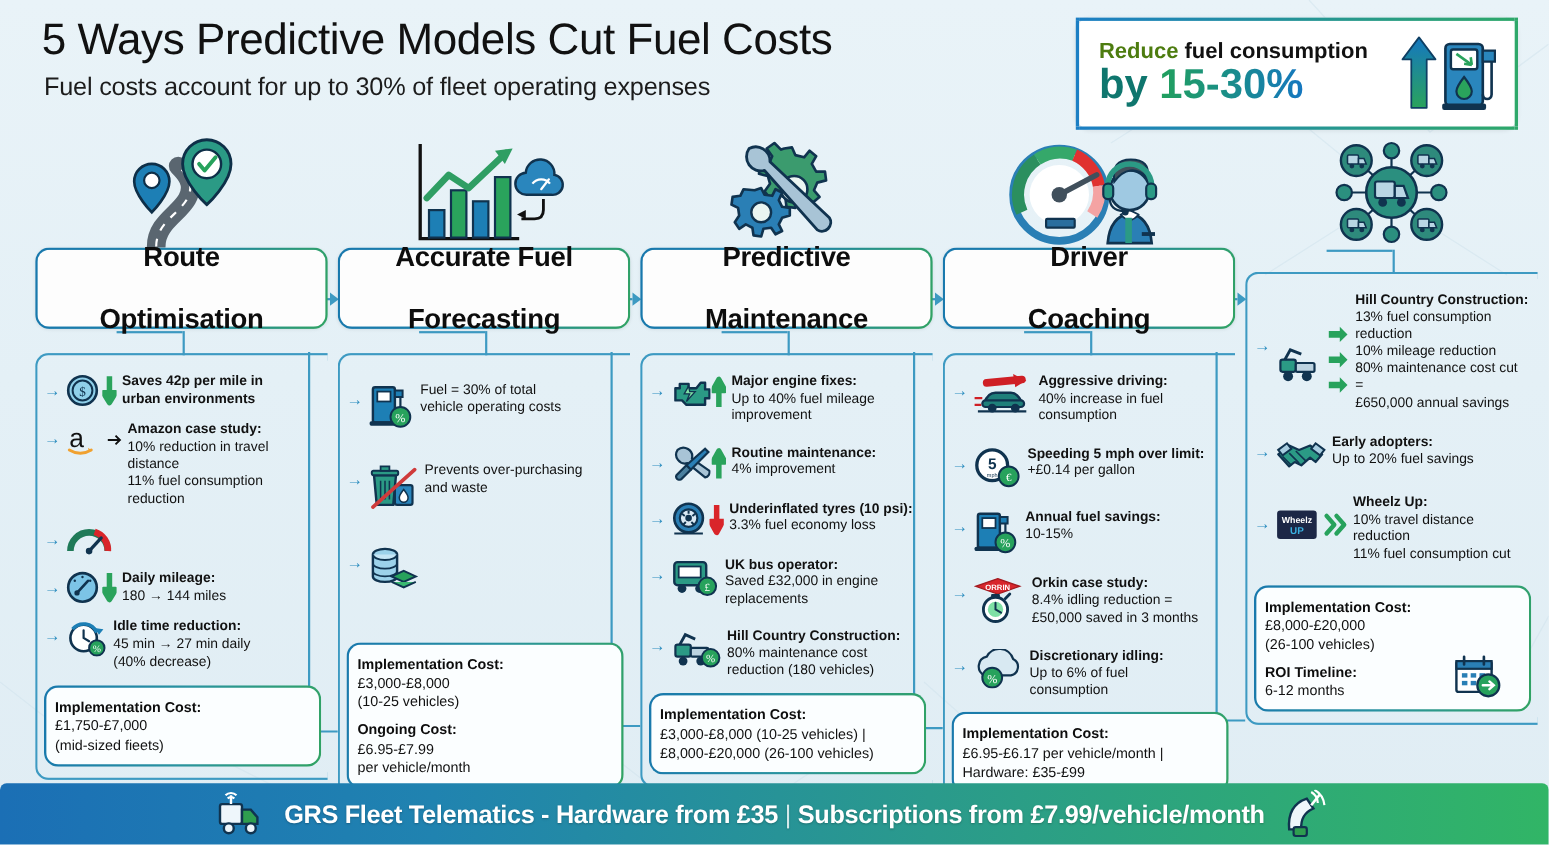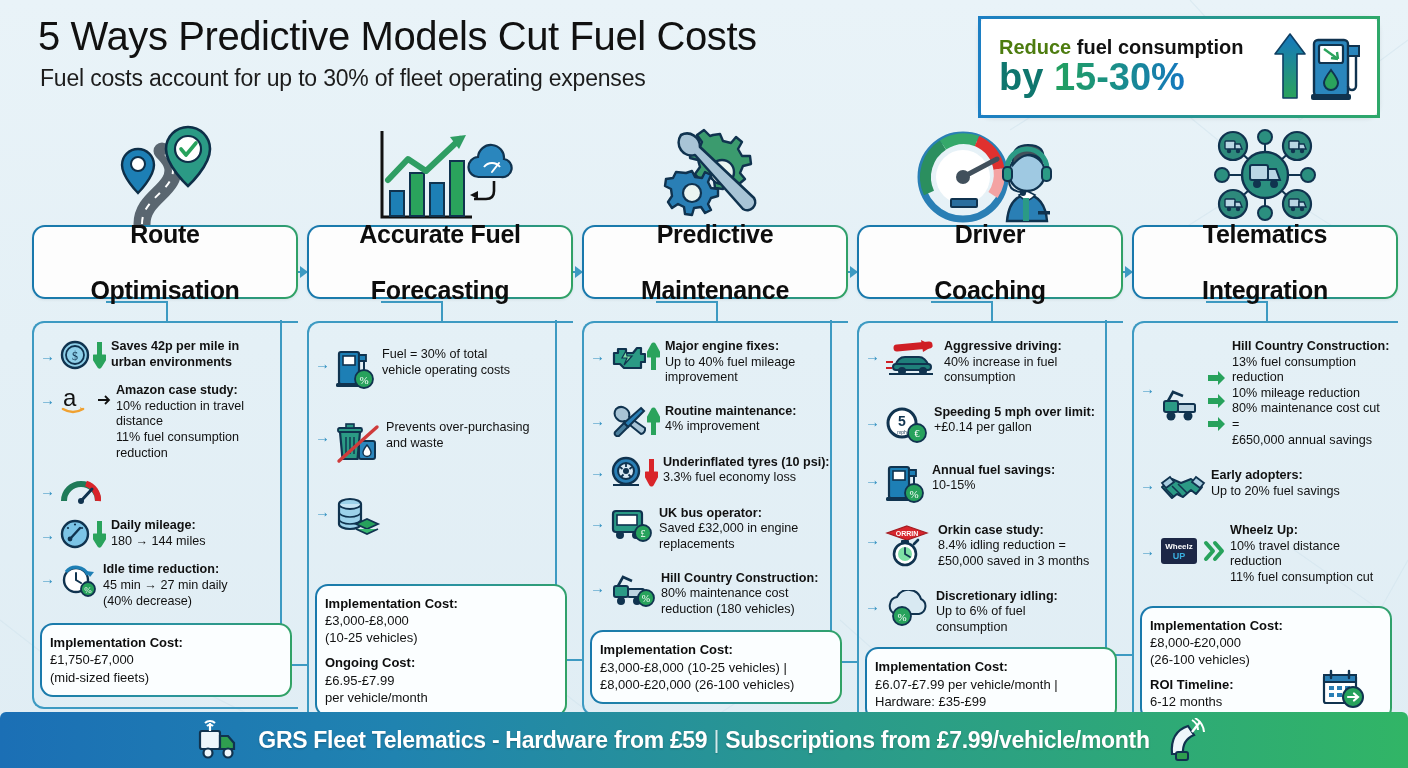--- a/index.html
+++ b/index.html
@@ -665,21 +665,21 @@
           <div class="ftext">
             <b>Discretionary idling:</b><br>
             <span>Up to 6% of fuel</span><br>
             <span>consumption</span>
           </div>
         </div>
       </div>
 
       <div class="cost-box" style="margin-top:12px;">
         <div class="ct">Implementation Cost:</div>
-        <div class="cv">£6.07-£7.99 per vehicle/month |</div>
+        <div class="cv">£6.95-£6.17 per vehicle/month |</div>
         <div class="cv">Hardware: £35-£99</div>
       </div>
     </div>
   </div>
 
   <div class="col col5">
     <div class="col-icon">
       <svg width="130" height="100" viewBox="0 0 130 100">
         <g stroke="#10334f" stroke-width="2" fill="none">
           <path d="M65 50 L35 22 M65 50 L95 22 M65 50 L35 78 M65 50 L95 78 M65 50 L65 14 M65 50 L65 86 M65 50 L26 50 M65 50 L104 50"></path>
@@ -716,26 +716,20 @@
             <circle cx="93" cy="84" r="2.2" fill="#10334f"></circle>
             <circle cx="102" cy="84" r="2.2" fill="#10334f"></circle>
         </g>
         <circle cx="65" cy="50" r="23" fill="#2b8f7f" stroke="#10334f" stroke-width="2.4"></circle>
         <rect x="50" y="40" width="18" height="15" rx="2" fill="#b9d6e4" stroke="#10334f" stroke-width="2"></rect>
         <path d="M68 44 h8 l4 11 h-12z" fill="#b9d6e4" stroke="#10334f" stroke-width="2"></path>
         <circle cx="57" cy="59" r="4" fill="#10334f"></circle>
           <circle cx="74" cy="59" r="4" fill="#10334f"></circle>
       </svg>
     </div>
-    <div class="title-box grad">
-      <span>
-        <span>Telematics</span><br>
-        <span>Integration</span>
-      </span>
-    </div>
     <div class="body-box">
       <div class="stub"></div>
       <div class="facts" style="gap:20px;">
 
         <div class="fact">
           <div class="arrow-in" style="margin-top:42px;">→</div>
           <div class="fico" style="align-items:center;padding-top:30px;">
             <svg width="46" height="34" viewBox="0 0 46 34">
                 <rect x="4" y="13" width="14" height="11" rx="2" fill="#2b9a85" stroke="#10334f" stroke-width="2"></rect>
                 <rect x="18" y="16" width="17" height="8" rx="1.5" fill="#bcd3e0" stroke="#10334f" stroke-width="2"></rect>
@@ -827,21 +821,21 @@
     <svg width="48" height="42" viewBox="0 0 48 42">
       <rect x="4" y="12" width="20" height="18" rx="2" fill="#eef6fb" stroke="#10334f" stroke-width="2.2"></rect>
       <path d="M24 17 h8 l6 7 v6 h-14z" fill="#2f9e4f" stroke="#10334f" stroke-width="2.2"></path>
       <circle cx="12" cy="34" r="4.5" fill="#eef6fb" stroke="#10334f" stroke-width="2.2"></circle>
       <circle cx="32" cy="34" r="4.5" fill="#eef6fb" stroke="#10334f" stroke-width="2.2"></circle>
       <path d="M14 12 L14 4" stroke="#ffffff" stroke-width="2.2"></path>
       <path d="M9 4 a7 7 0 0 1 10 0" stroke="#ffffff" stroke-width="2" fill="none"></path>
       <path d="M11 7 a4 4 0 0 1 6 0" stroke="#ffffff" stroke-width="2" fill="none"></path>
     </svg>
     <div class="footer-text">
-      <span>GRS Fleet Telematics - Hardware from £59</span>
+      <span>GRS Fleet Telematics - Hardware from £35</span>
       <span class="sep">|</span>
       <span>Subscriptions from £7.99/vehicle/month</span>
     </div>
     <svg width="48" height="44" viewBox="0 0 48 44">
       <path d="M8 36 q-2 -22 16 -28 l6 9 q-12 5 -11 19z" fill="#eef6fb" stroke="#10334f" stroke-width="2.2"></path>
       <rect x="12" y="34" width="12" height="8" rx="2" fill="#2f9e4f" stroke="#10334f" stroke-width="2"></rect>
       <path d="M28 14 L36 4" stroke="#ffffff" stroke-width="2.4"></path>
       <path d="M34 12 a12 12 0 0 0 -6 -10" stroke="#ffffff" stroke-width="2" fill="none"></path>
       <path d="M40 14 a18 18 0 0 0 -9 -14" stroke="#ffffff" stroke-width="2" fill="none"></path>
     </svg>

